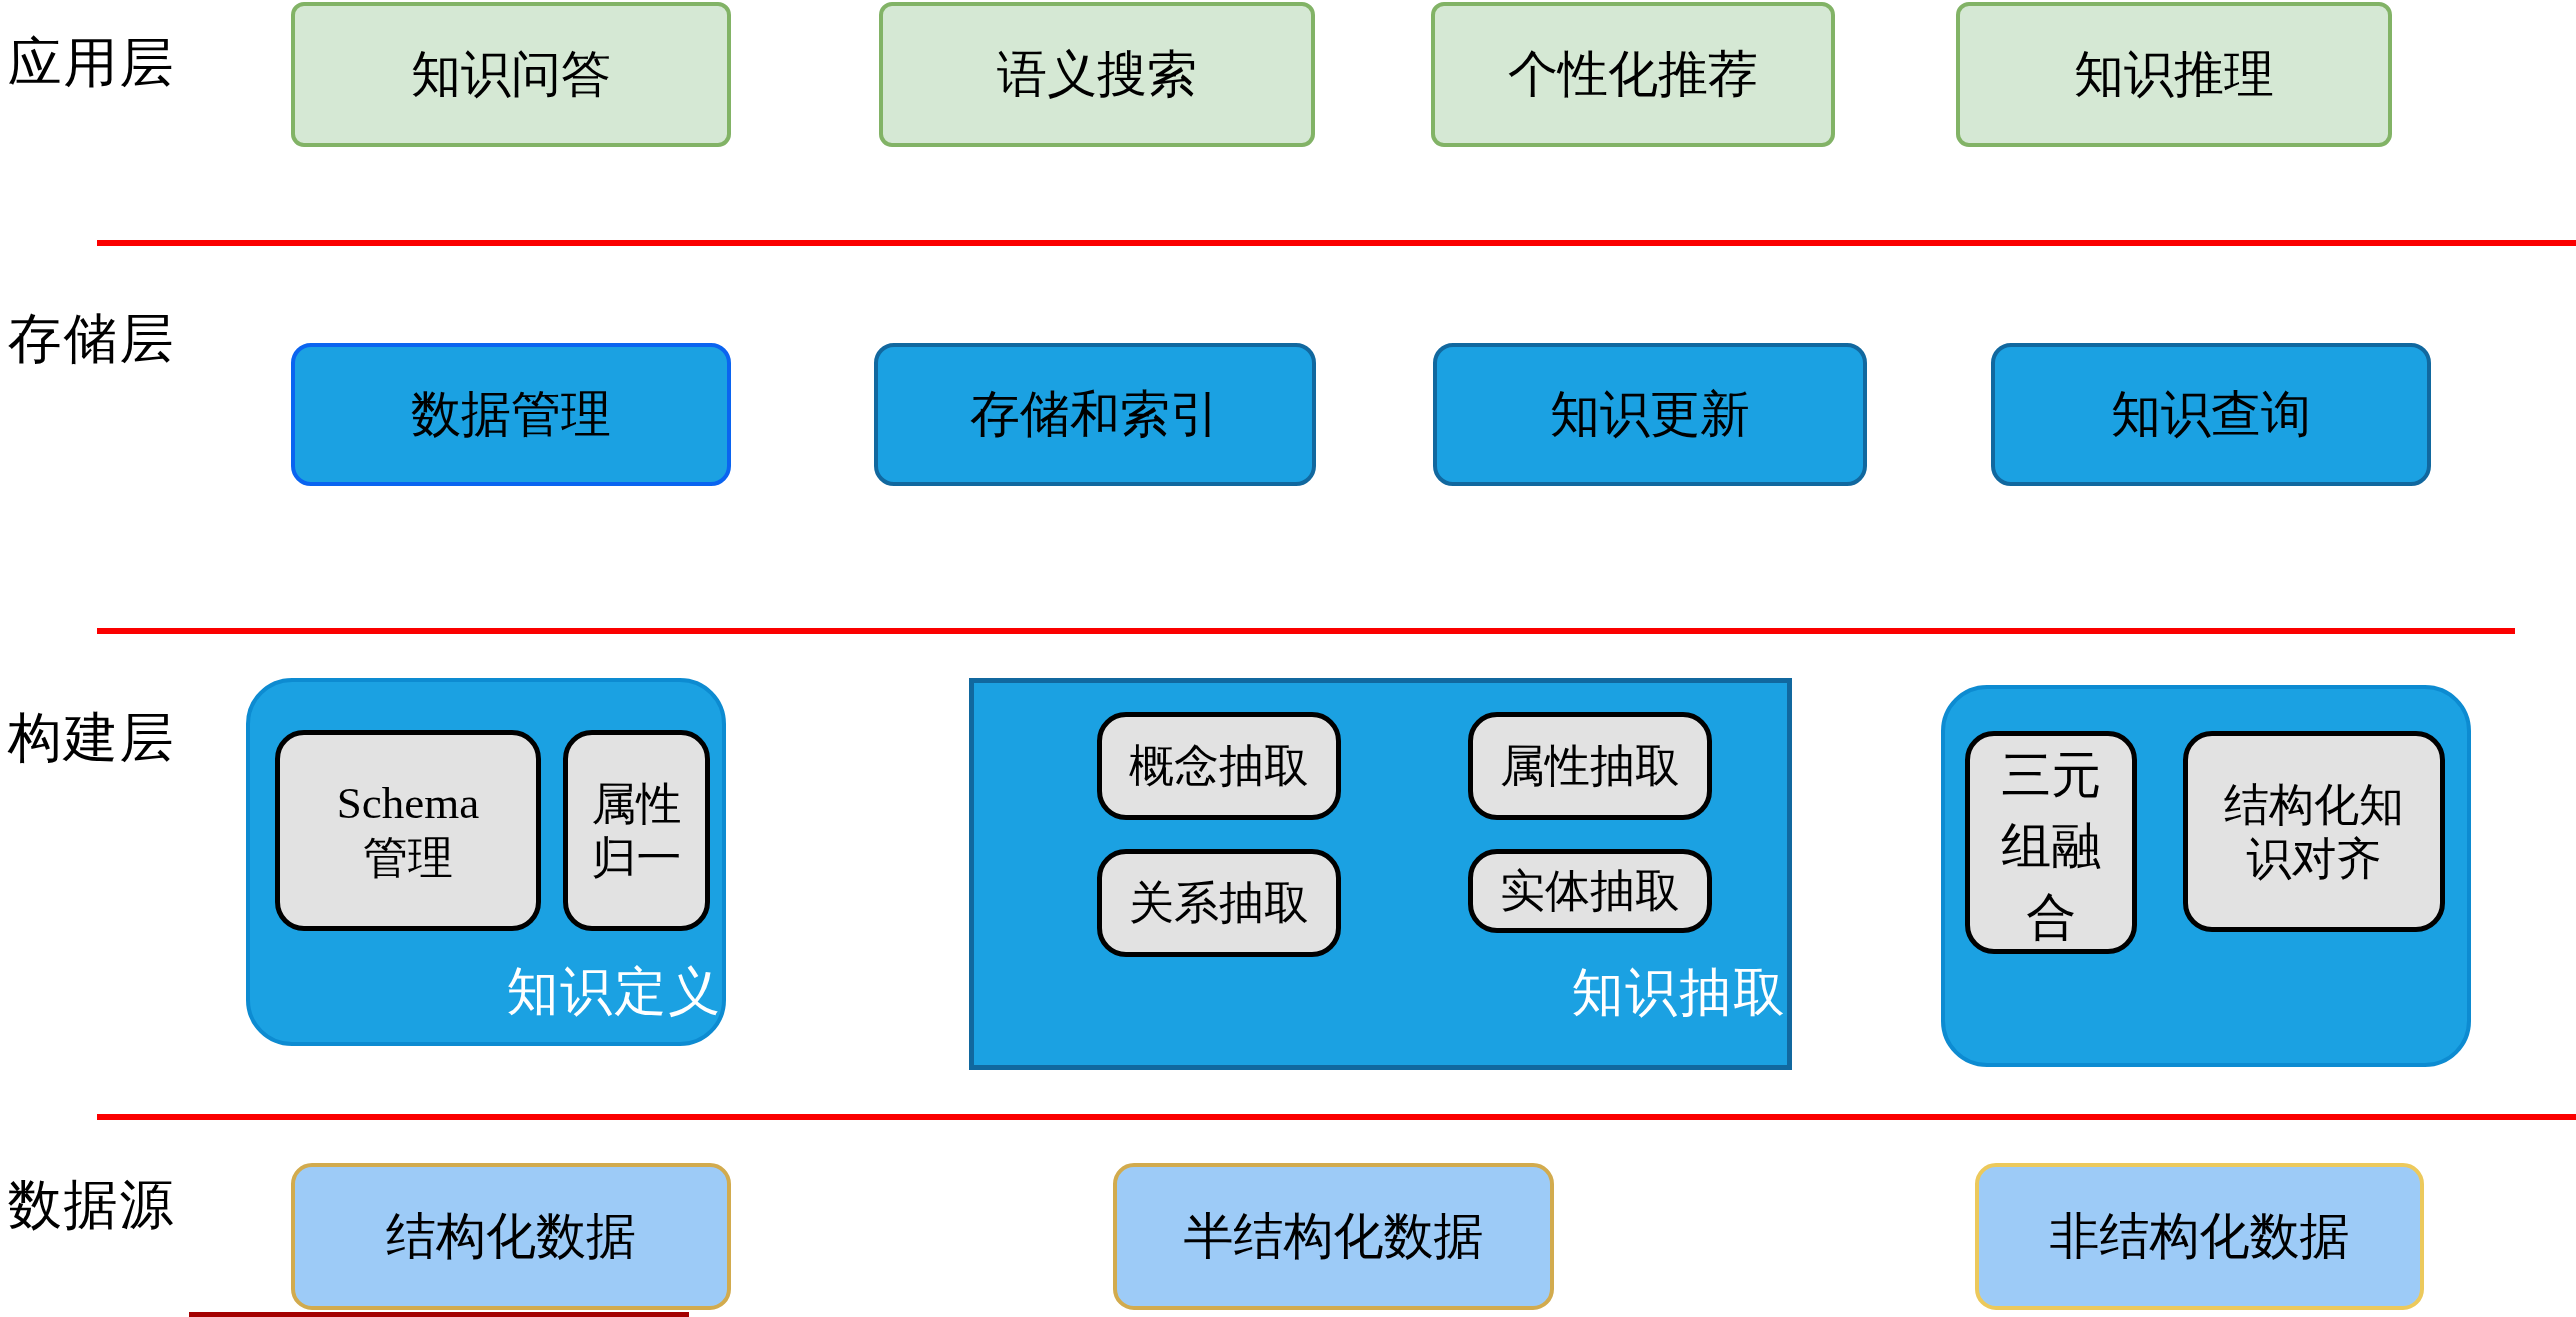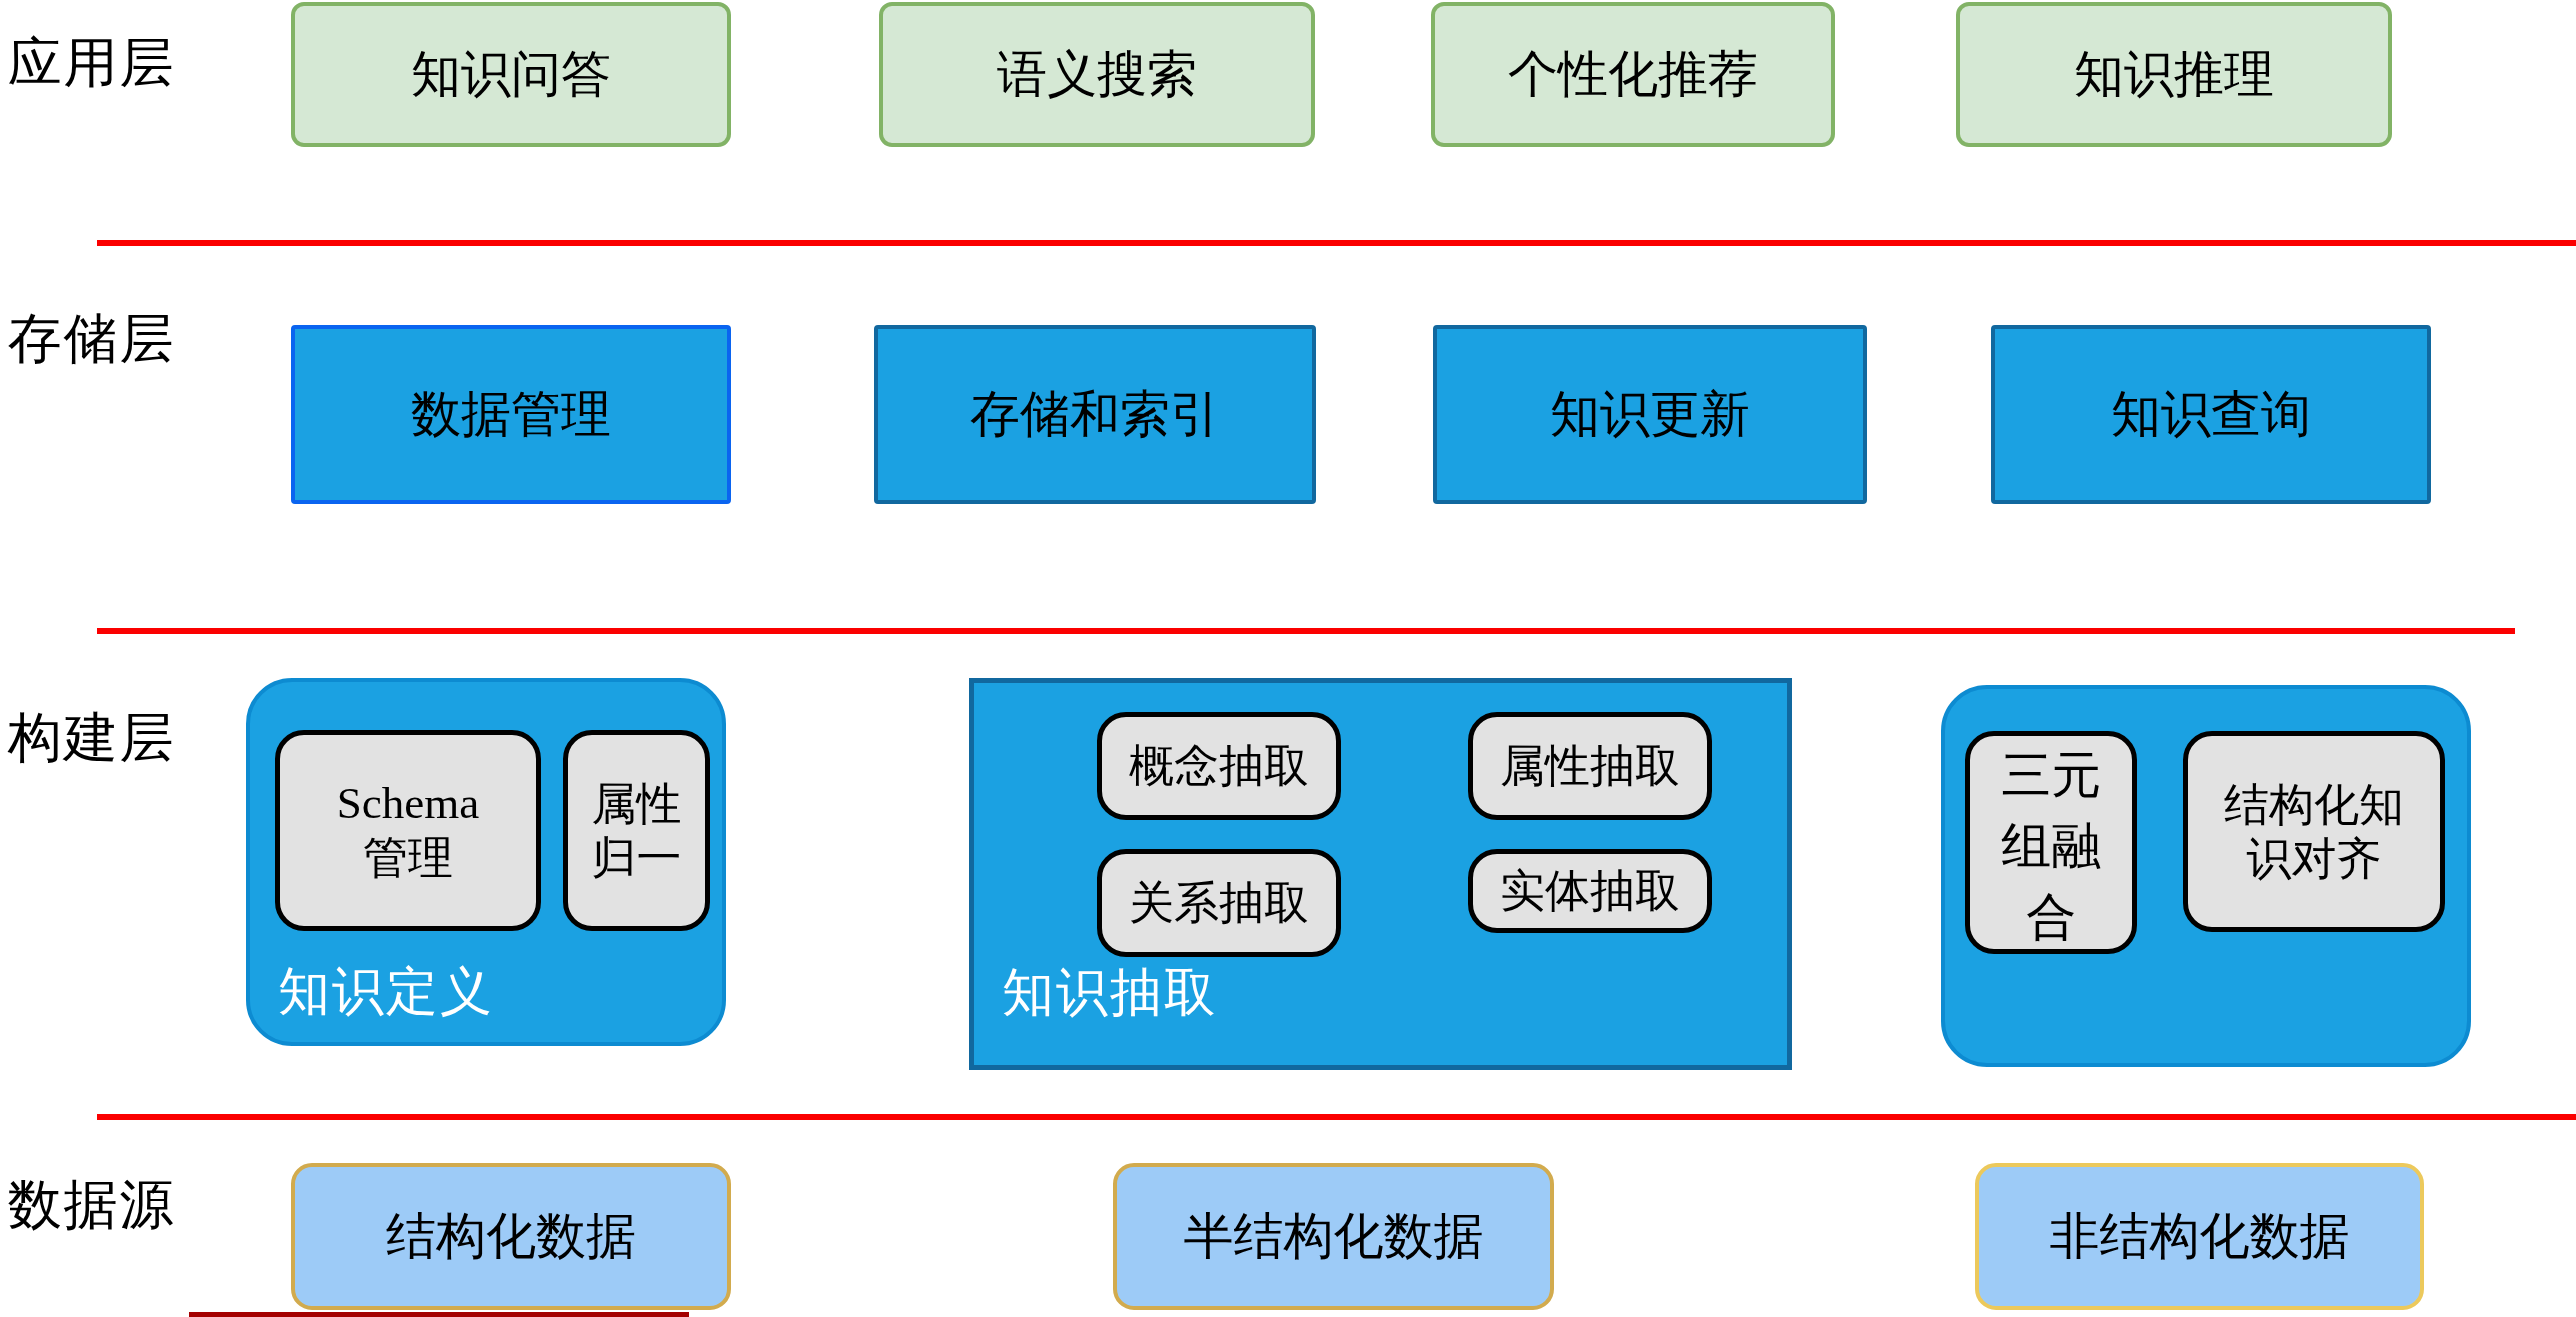--- a/index.html
+++ b/index.html
@@ -13,34 +13,34 @@
   }
   .box{
     position:absolute;display:flex;align-items:center;justify-content:center;
     font-size:50px;box-sizing:border-box;white-space:nowrap;
   }
   .app-box{
     top:1.9px;height:145px;background:var(--app-fill);
     border:4.8px solid var(--app-border);border-radius:13px;
   }
   .storage-box{
-    top:325px;height:179px;background:var(--blue-fill);
-    border:4.8px solid var(--blue-border);border-radius:4px;
+    top:343px;height:143px;background:var(--blue-fill);
+    border:4.8px solid var(--blue-border);border-radius:20px;
   }
   .storage-box.bright{border-color:var(--blue-border-bright);}
   .source-box{
     top:1163px;height:147px;background:var(--source-fill);
     border:4.8px solid var(--source-border);border-radius:21px;
   }
   .source-box.bright{border-color:var(--source-border-bright);text-align:center;}
   .container{position:absolute;background:var(--blue-fill);box-sizing:border-box;}
   .container.rounded{border:4.8px solid var(--container-border);border-radius:46px;}
   .container.square{border:5.8px solid var(--blue-border);}
   .container-label{
-    position:absolute;left:0;right:0;text-align:left;
+    position:absolute;left:0;right:0;text-align:right;
     color:var(--container-label);font-size:52px;letter-spacing:1.9px;padding-left:28px;
   }
   .inner-box{
     position:absolute;background:var(--inner-fill);border:5.8px solid var(--inner-border);
     border-radius:29px;display:flex;flex-direction:column;align-items:center;
     justify-content:center;font-size:45px;line-height:1.18;box-sizing:border-box;
     text-align:center;overflow:hidden;
   }
   .inner-box .schema-en{font-family:"Liberation Serif","DejaVu Serif",serif;}
   .inner-box.tall{justify-content:flex-start;padding-top:3.9px;font-size:50px;line-height:1.42;}

